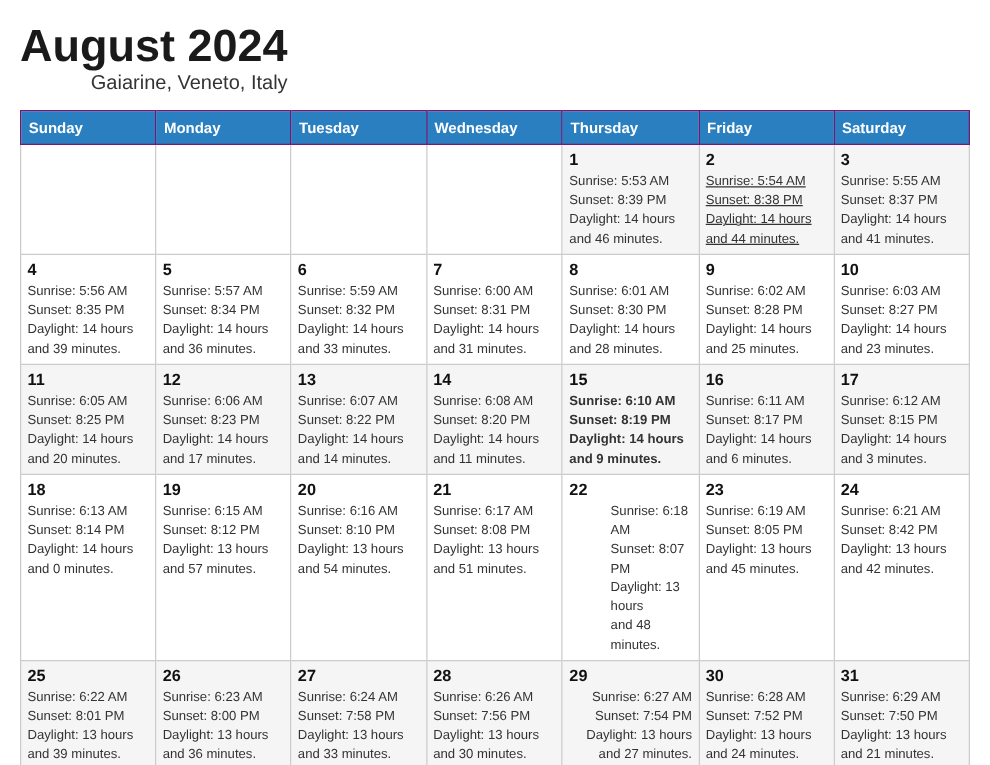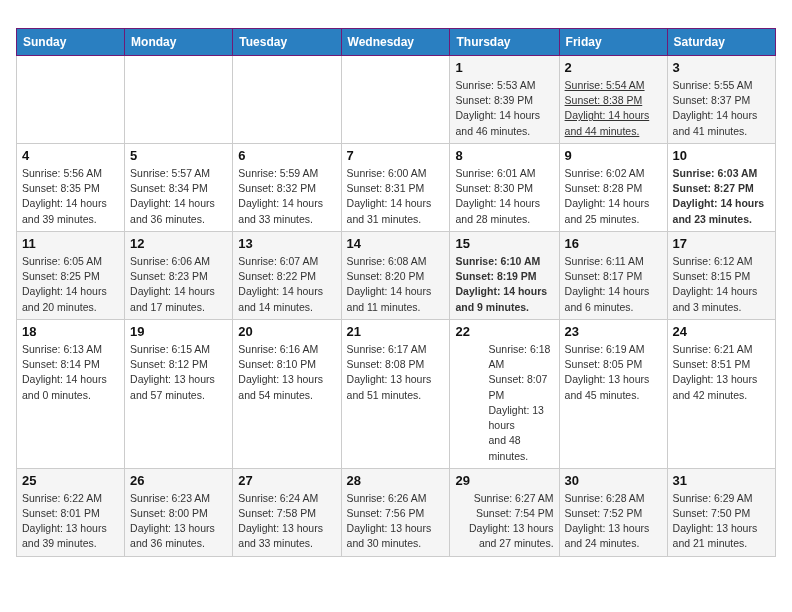--- a/index.html
+++ b/index.html
@@ -72,20 +72,22 @@
     }
     .empty-cell {
       background: #fff !important;
     }
   </style>
 </head>
 <body>
 
 <div class="header-area">
   <div class="title-area">
+    <div class="month-title">August 2024</div>
+    <div class="location-title">Gaiarine, Veneto, Italy</div>
   </div>
 </div>
 
 <table>
   <thead>
     <tr id="header-row">
         <th>Sunday</th>
         <th>Monday</th>
         <th>Tuesday</th>
         <th>Wednesday</th>
@@ -160,21 +162,21 @@
         </td>
         <td>
           <div class="day-number">9</div>
           <div class="day-detail" style="white-space: pre-line;">Sunrise: 6:02 AM
 Sunset: 8:28 PM
 Daylight: 14 hours
 and 25 minutes.</div>
         </td>
         <td>
           <div class="day-number">10</div>
-          <div class="day-detail" style="white-space: pre-line; font-weight: bold;">Sunrise: 6:03 AM
+          <div class="day-detail" style="white-space: pre-line;">Sunrise: 6:03 AM
 Sunset: 8:27 PM
 Daylight: 14 hours
 and 23 minutes.</div>
         </td>
       </tr>
       <tr>
         <td>
           <div class="day-number">11</div>
           <div class="day-detail" style="white-space: pre-line;">Sunrise: 6:05 AM
 Sunset: 8:25 PM
@@ -263,21 +265,21 @@
         <td>
           <div class="day-number">23</div>
           <div class="day-detail" style="white-space: pre-line;">Sunrise: 6:19 AM
 Sunset: 8:05 PM
 Daylight: 13 hours
 and 45 minutes.</div>
         </td>
         <td>
           <div class="day-number">24</div>
           <div class="day-detail" style="white-space: pre-line;">Sunrise: 6:21 AM
-Sunset: 8:51 PM
+Sunset: 8:42 PM
 Daylight: 13 hours
 and 42 minutes.</div>
         </td>
       </tr>
       <tr>
         <td>
           <div class="day-number">25</div>
           <div class="day-detail" style="white-space: pre-line;">Sunrise: 6:22 AM
 Sunset: 8:01 PM
 Daylight: 13 hours

